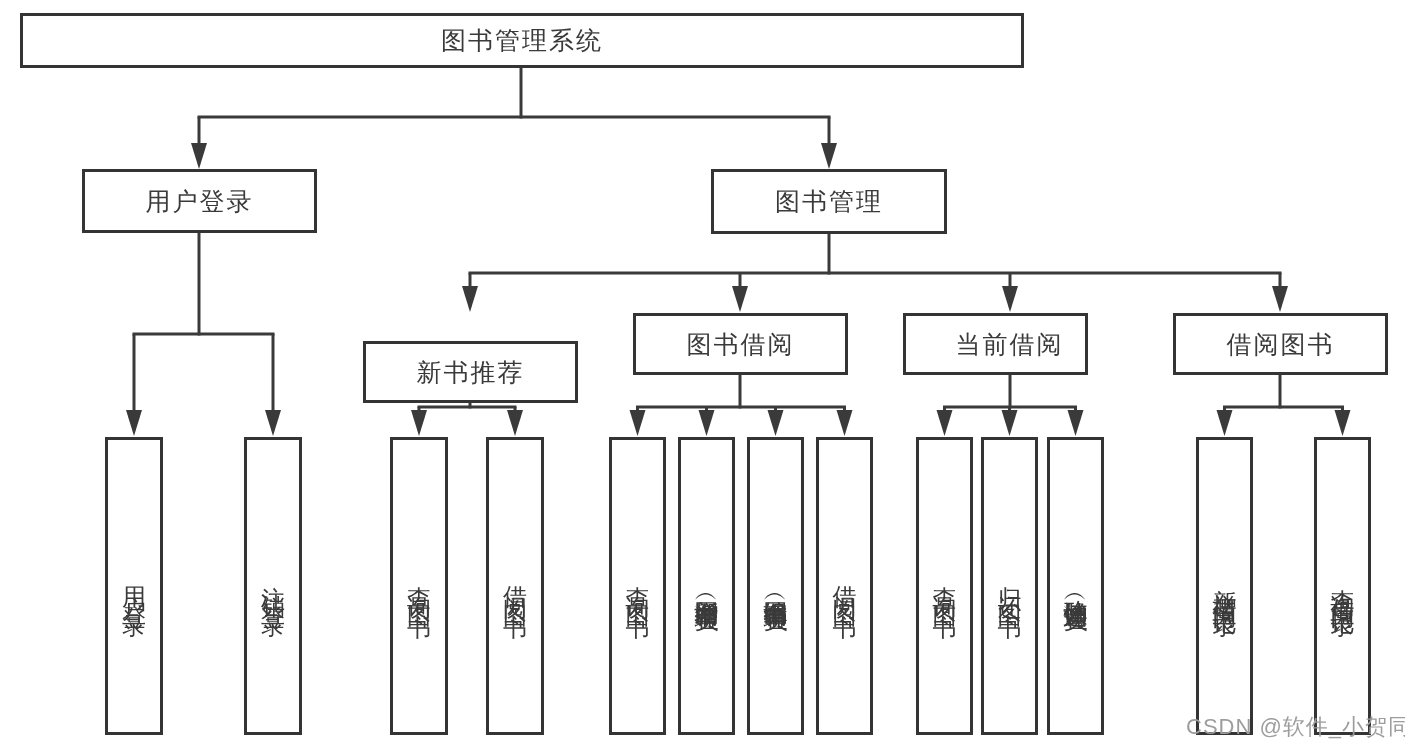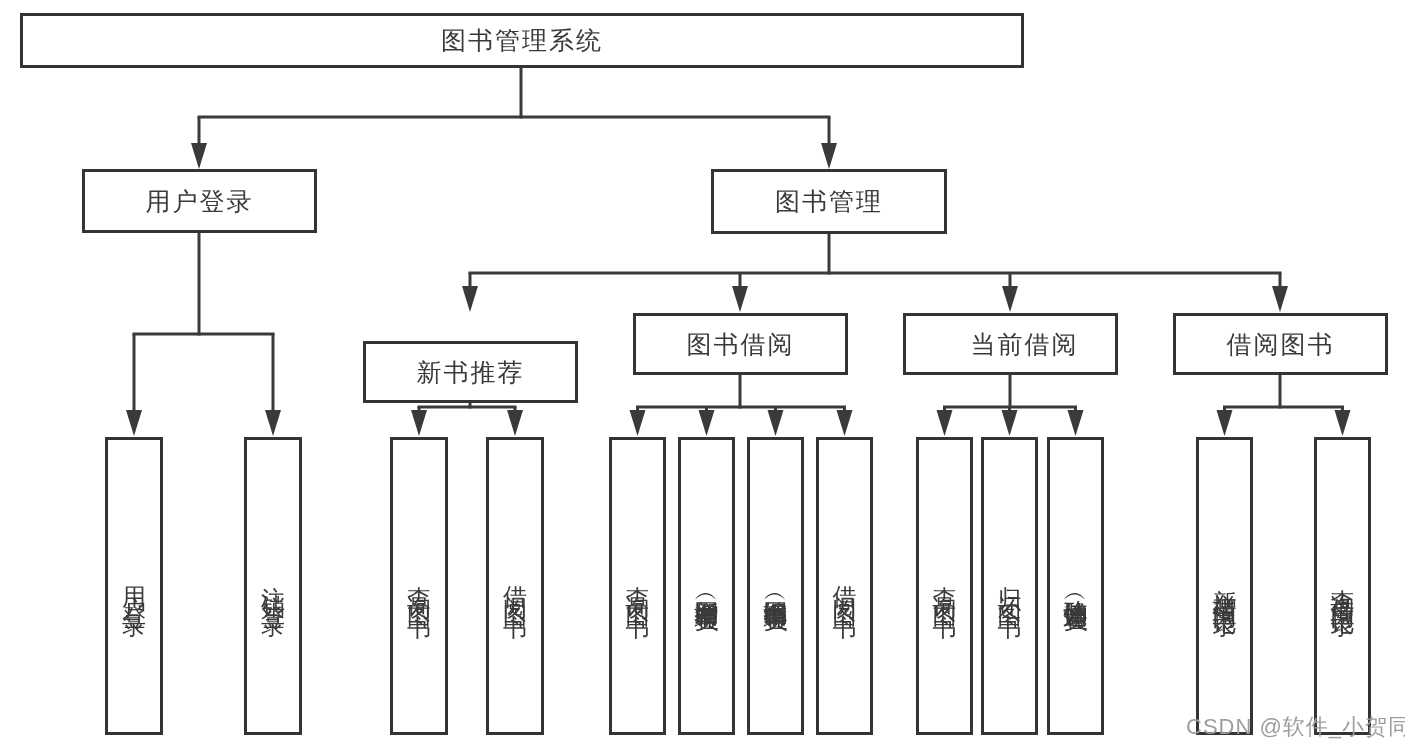--- a/index.html
+++ b/index.html
@@ -151,21 +151,21 @@
   <div class="box" style="left:711px; top:169px; width:236px; height:65px;">
     <span class="hlabel">图书管理</span>
   </div>
 
   <div class="box" style="left:363px; top:313px; width:215px; height:62px;margin-top:28px;">
     <span class="hlabel">新书推荐</span>
   </div>
   <div class="box" style="left:633px; top:313px; width:215px; height:62px;">
     <span class="hlabel">图书借阅</span>
   </div>
-  <div class="box" style="left:903px; top:313px; width:215px; height:62px;padding-left:28px;">
+  <div class="box" style="left:903px; top:313px; width:185px; height:62px;padding-left:28px;">
     <span class="hlabel">当前借阅</span>
   </div>
   <div class="box" style="left:1173px; top:313px; width:215px; height:62px;">
     <span class="hlabel">借阅图书</span>
   </div>
 
   <div class="box leaf" style="left:105px; top:437px; width:58px; height:298px;">
     <span class="vlabel">用户登录</span>
   </div>
   <div class="box leaf" style="left:244px; top:437px; width:58px; height:298px;">

